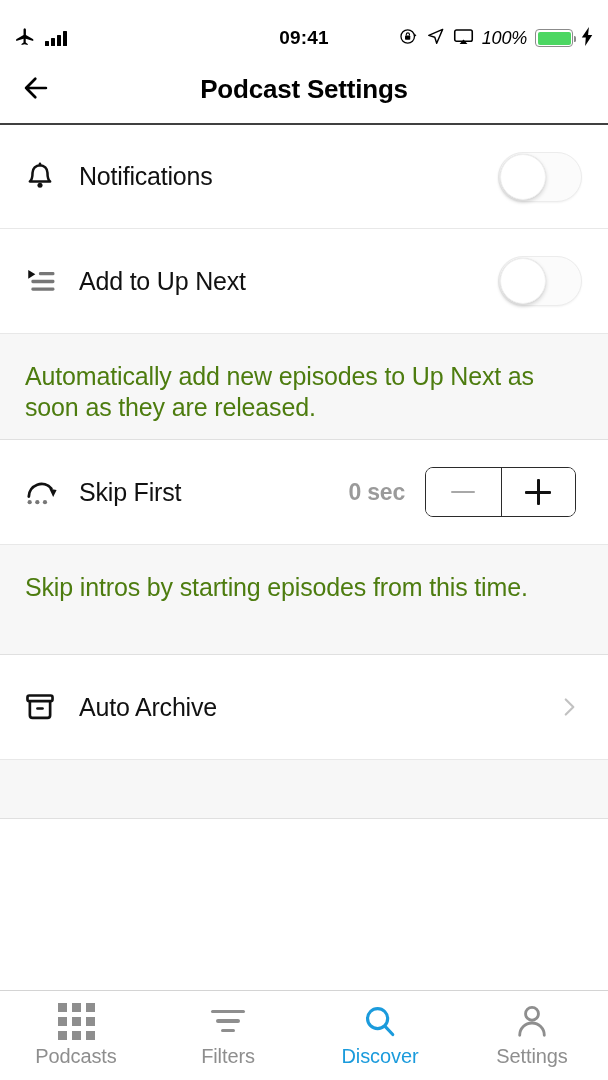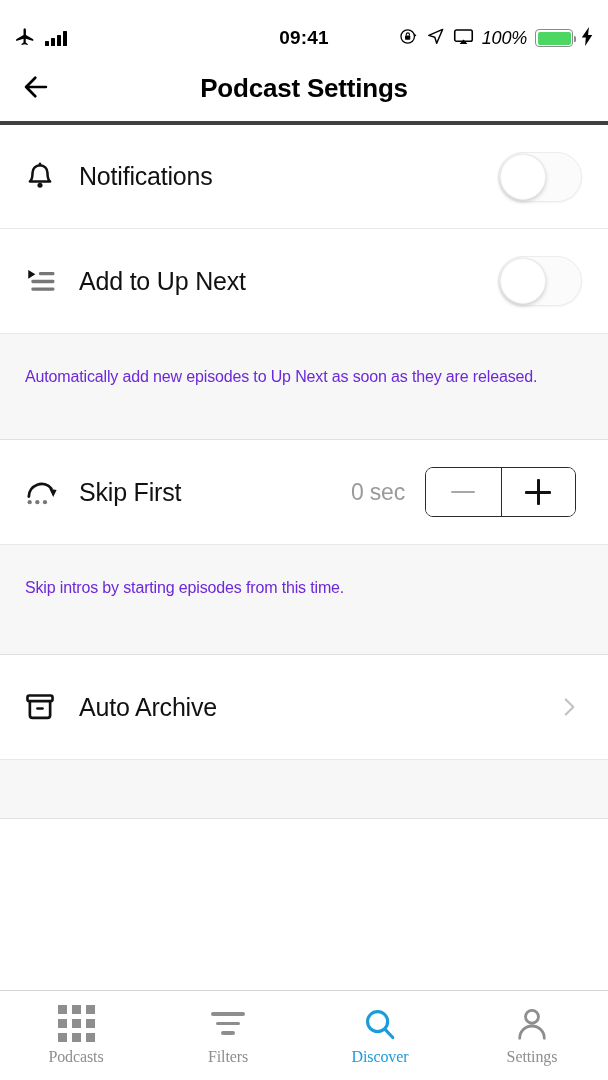--- a/index.html
+++ b/index.html
@@ -50,21 +50,21 @@
     content: ""; position: absolute; right: -4px; top: 5.5px;
     width: 2.5px; height: 6px; background: #8b8b8b; border-radius: 0 1.5px 1.5px 0;
   }
   .battery b { display: block; width: 100%; height: 100%; background: #4CD762; border-radius: 2px; }
 
   
   .navbar {
     flex: 0 0 69px;
     display: flex; align-items: center;
     position: relative;
-    border-bottom: 4px solid #404040;
+    border-bottom: 2px solid #404040;
     background: #ffffff;
   }
   .nav-back {
     position: absolute; left: 8px; top: 0; bottom: 0;
     width: 56px; display: flex; align-items: center; justify-content: center;
     cursor: pointer;
   }
   .nav-title {
     width: 100%; text-align: center;
     font-size: 26px; font-weight: bold; color: #000;
@@ -87,21 +87,21 @@
     flex: 0 0 44px; height: 44px;
     display: flex; align-items: center; justify-content: flex-start;
   }
   .row-label {
     flex: 1 1 auto;
     font-size: 25px; color: #111;
     letter-spacing: -0.2px;
     margin-left: 11px;
   }
   .row-value {
-    font-size: 23px; color: #9a9a9a; margin-right: 20px; letter-spacing: -0.2px;
+    font-size: 23px; color: #9a9a9a; margin-right: 20px; letter-spacing: -0.2px; font-weight: bold;
   }
 
   
   .toggle {
     flex: 0 0 auto;
     width: 84px; height: 50px;
     border-radius: 25px;
     background: #fbfbfb;
     border: 1px solid #ececec;
     position: relative;
@@ -145,22 +145,22 @@
   }
   .plus-wrap::before { left: 0; right: 0; top: 11.5px; height: 3px; }
   .plus-wrap::after { top: 0; bottom: 0; left: 11.5px; width: 3px; }
 
   
   .footnote {
     background: #f7f7f7;
     border-top: 1px solid #e8e8e8;
     border-bottom: 1px solid #e0e0e0;
     padding: 27px 22px 0 25px;
-    color: #6d28d9;
-    font-size: 16px;
+    color: #4d7c0f;
+    font-size: 25px;
     line-height: 31px;
     letter-spacing: -0.15px;
   }
   .footnote.fn1 { height: 107px; }
   .footnote.fn2 { height: 111px; }
   .spacer-block {
     background: #f7f7f7;
     border-top: 1px solid #e8e8e8;
     border-bottom: 1px solid #e0e0e0;
     height: 60px;
@@ -176,21 +176,21 @@
   }
   .tab {
     flex: 1 1 25%;
     display: flex; flex-direction: column;
     align-items: center; justify-content: center;
     gap: 6px;
     cursor: pointer;
   }
   .tab .tab-ico { height: 36px; display: flex; align-items: center; justify-content: center; }
   .tab .tab-label {
-    font-size: 16px; color: #8e8e8e; letter-spacing: -0.1px; font-family: Liberation Serif, serif;
+    font-size: 20px; color: #8e8e8e; letter-spacing: -0.1px;
   }
   .tab.active .tab-label { color: #1b9bdc; }
 
   .grid-ico { display: grid; grid-template-columns: repeat(3, 9px); grid-gap: 5px; }
   .grid-ico span { width: 9px; height: 9px; background: #8e8e8e; }
 
   .filters-ico { display: flex; flex-direction: column; align-items: center; gap: 6px; }
   .filters-ico i { display: block; height: 3.5px; background: #8e8e8e; border-radius: 2px; }
   .filters-ico i:nth-child(1) { width: 34px; }
   .filters-ico i:nth-child(2) { width: 24px; }

